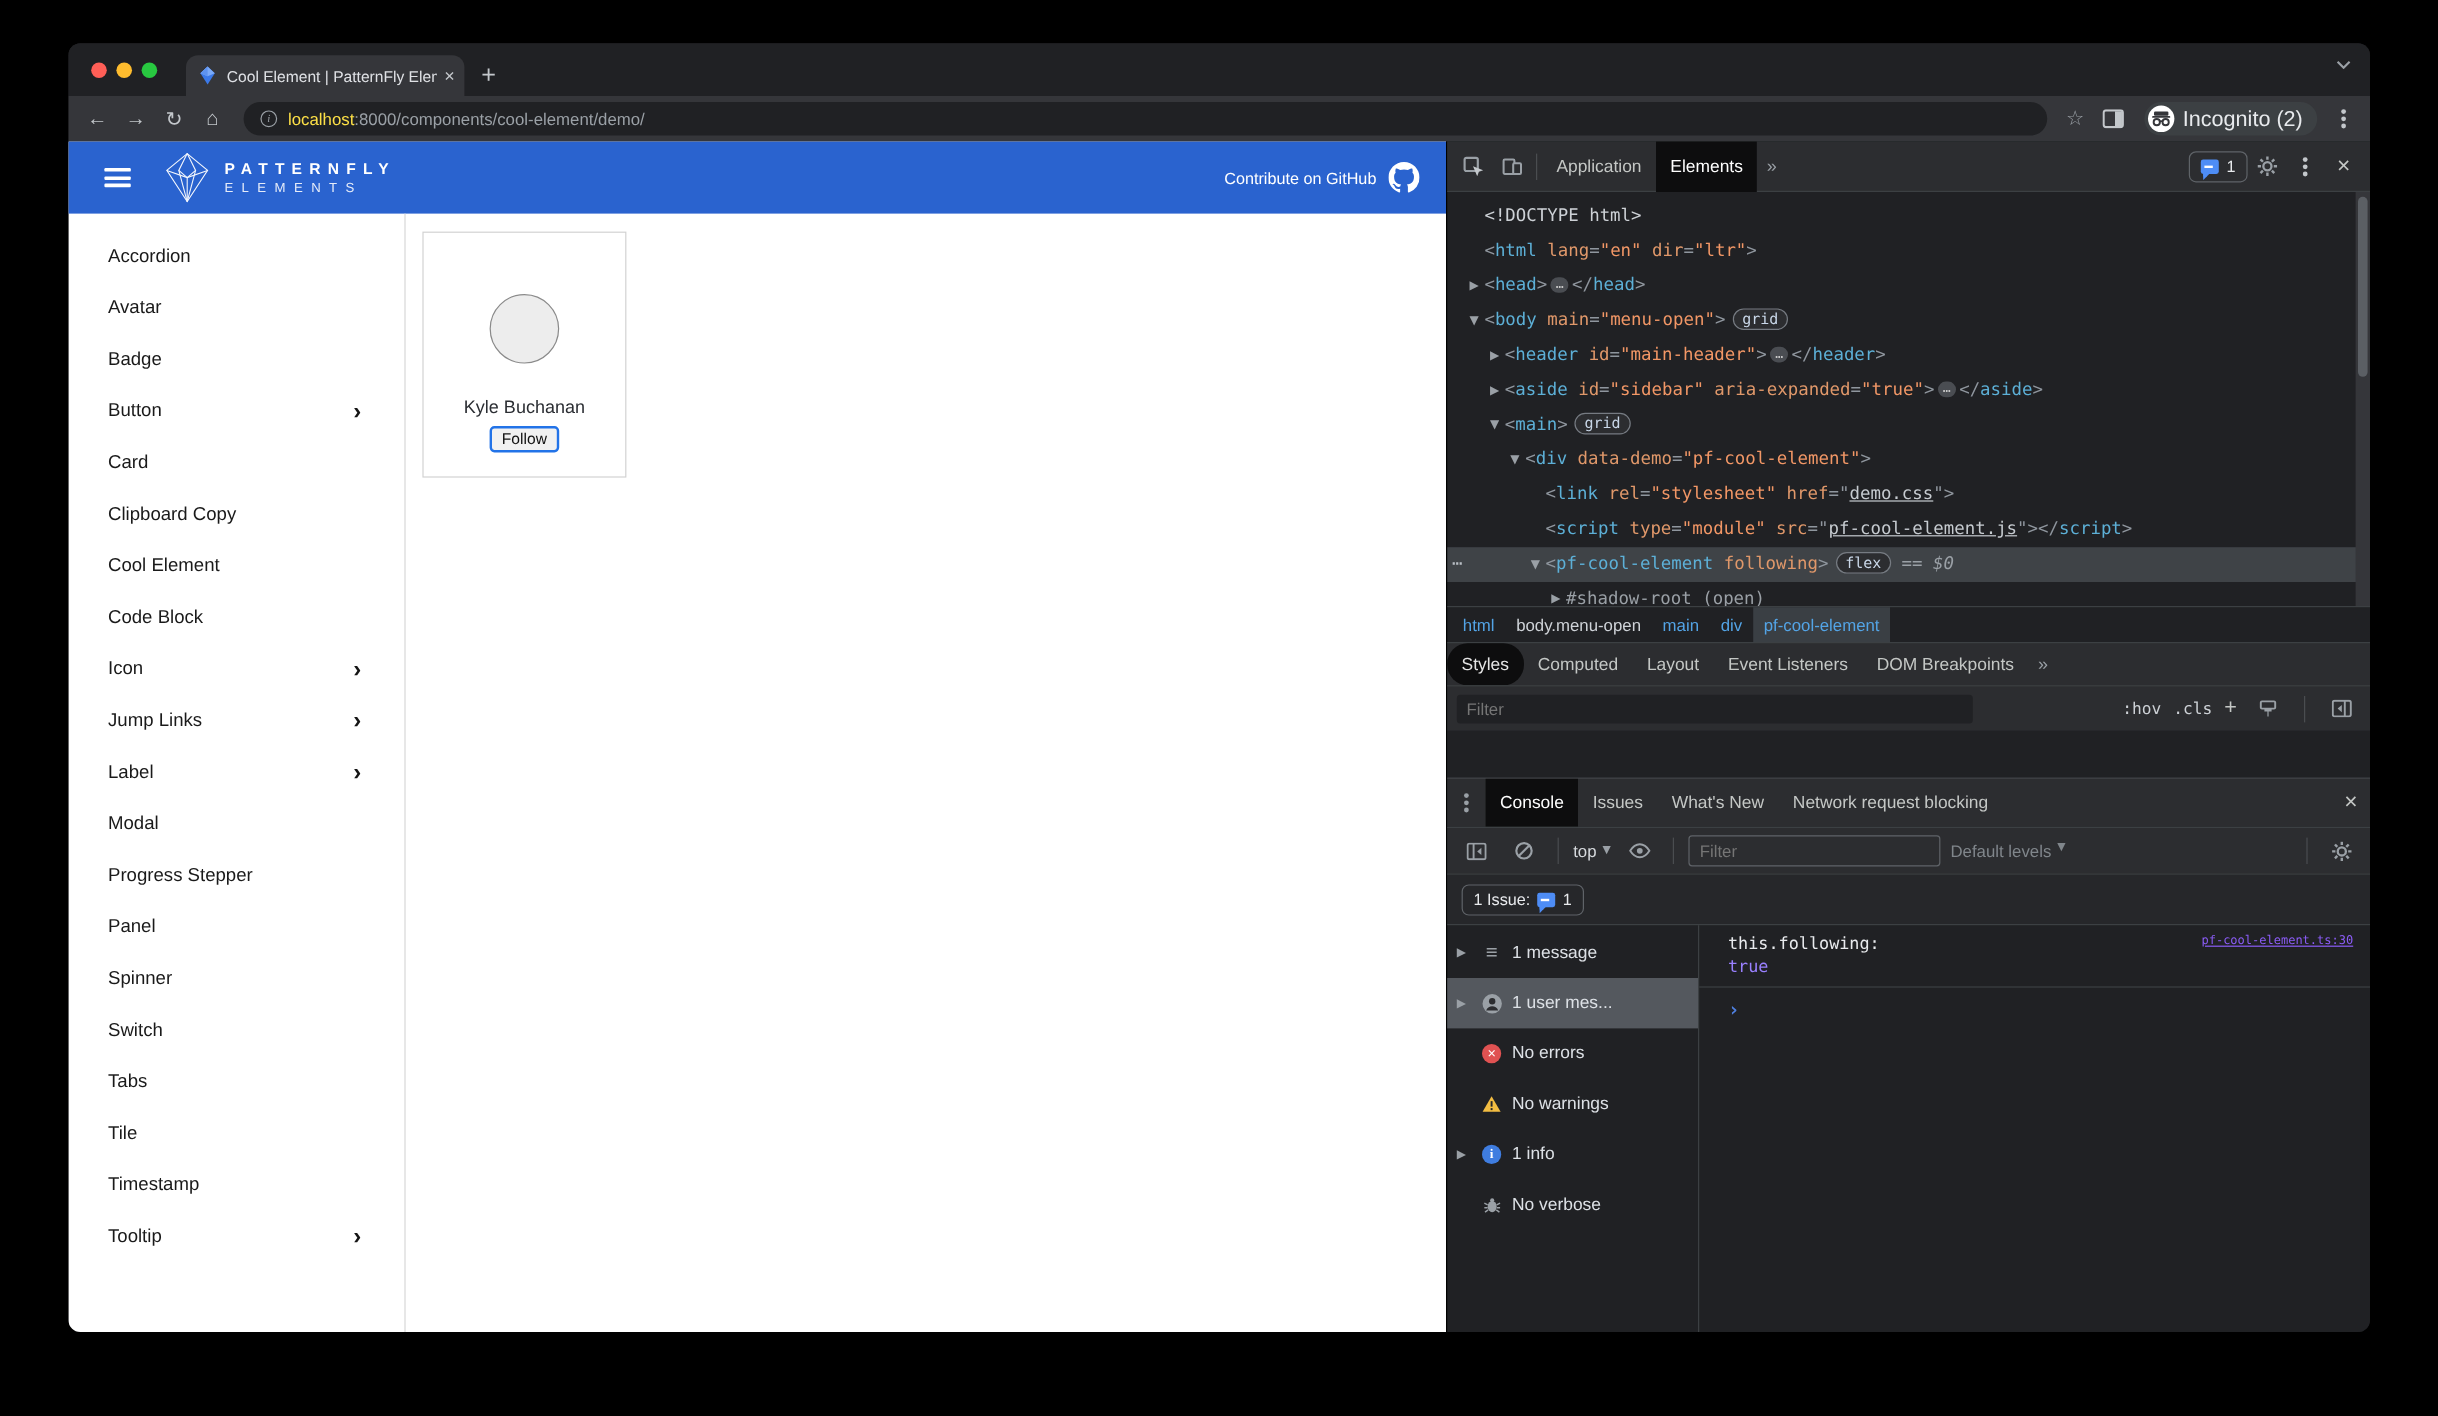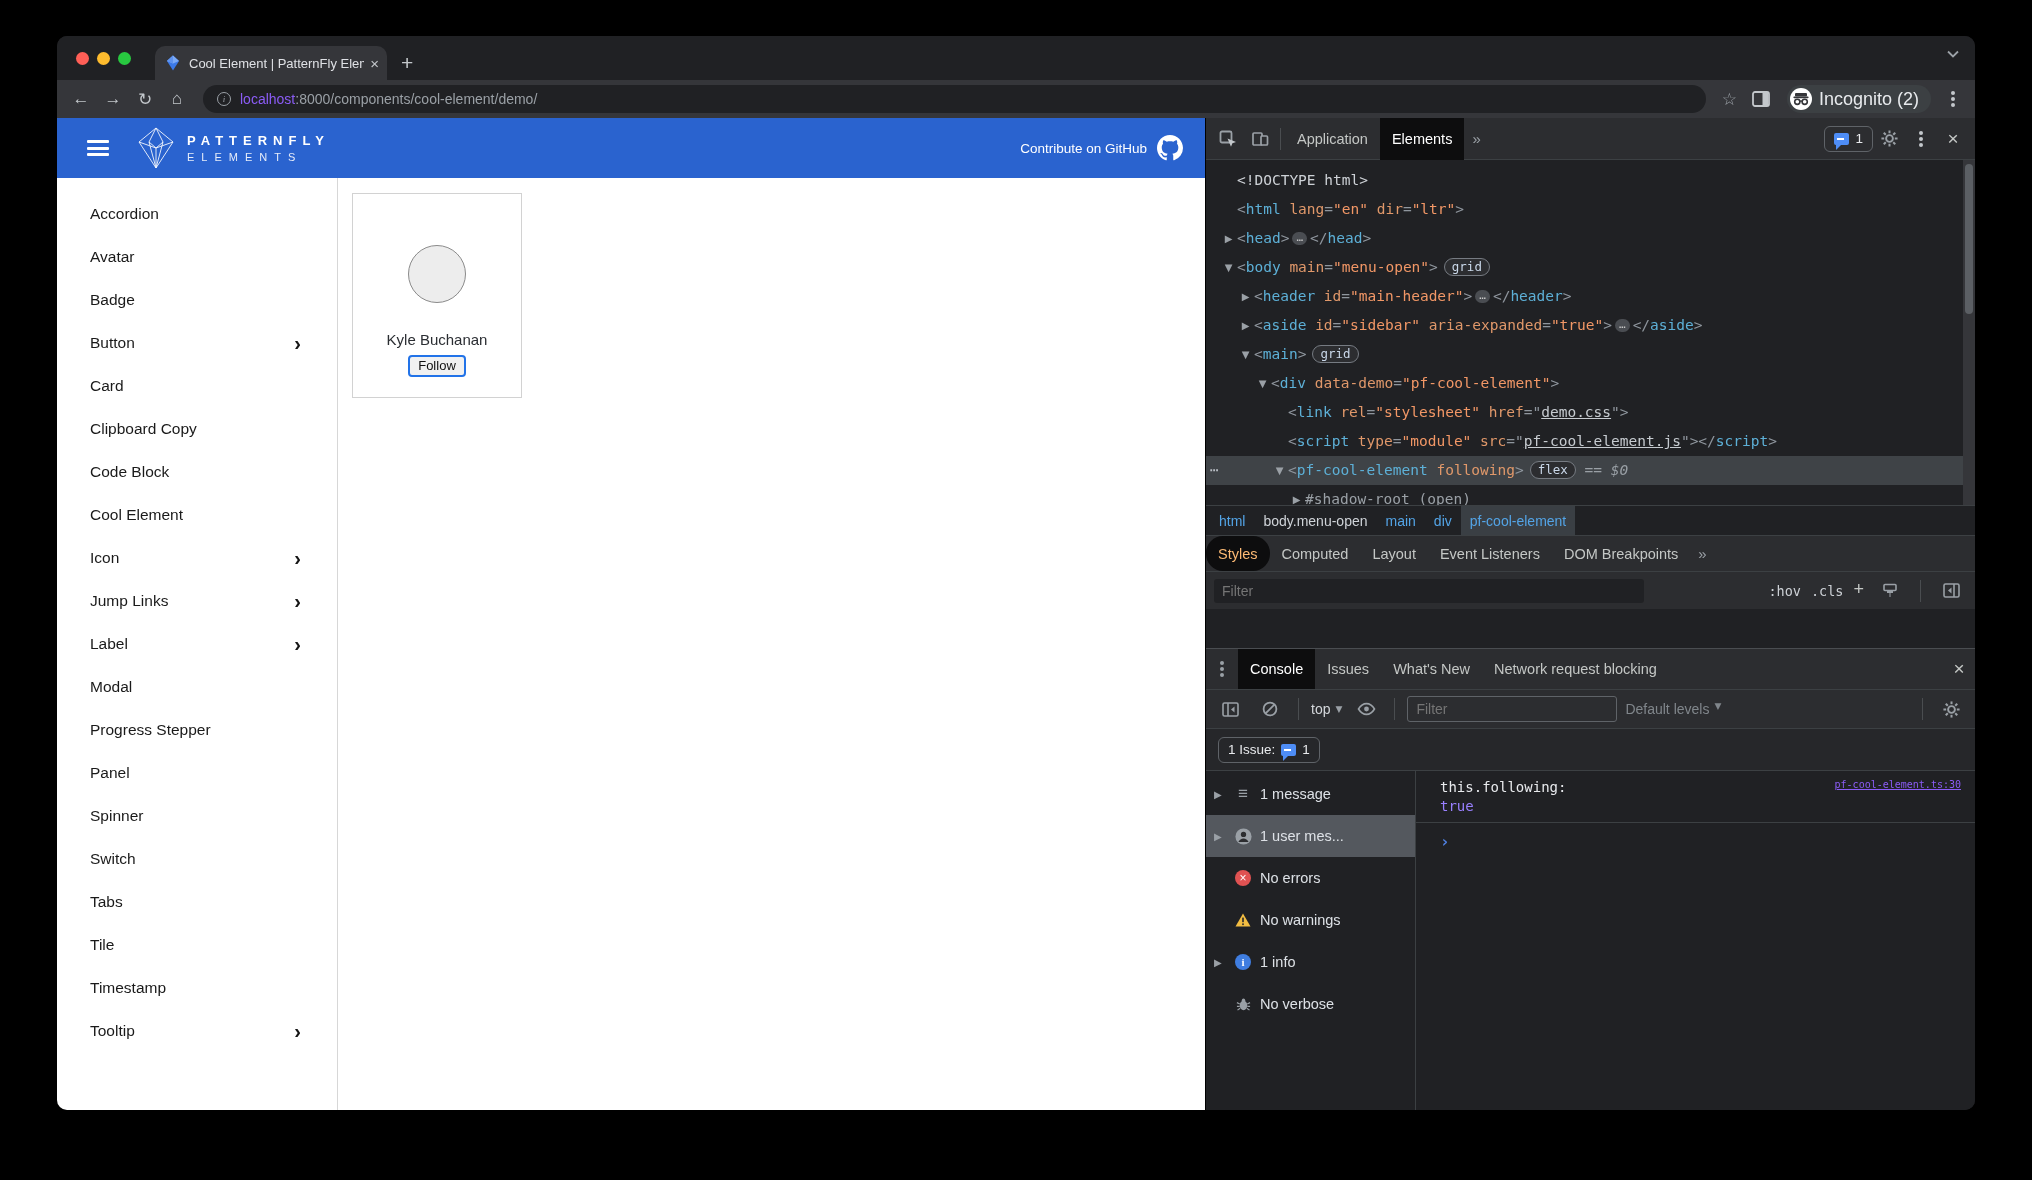--- a/index.html
+++ b/index.html
@@ -22,21 +22,21 @@
 
   
   .addressbar { height:38px; background:#35363a; display:flex; align-items:center; padding:0 10px; gap:4px; }
   .navbtn { width:28px; height:28px; display:flex; align-items:center; justify-content:center;
     color:#c3c7cb; font-size:17px; border-radius:50%; }
   .urlbox { flex:1; height:28px; background:#202124; border-radius:14px; margin:0 8px;
     display:flex; align-items:center; padding:0 14px; font-size:14px; }
   .circle-i { width:14px; height:14px; border:1.4px solid #9aa0a6; border-radius:50%; color:#9aa0a6;
     font-size:9px; display:flex; align-items:center; justify-content:center; margin-right:9px;
     font-family:"Liberation Serif", serif; font-style:italic; }
-  .url-host { color:#8b5cf6; }
+  .url-host { color:#fde047; }
   .url-rest { color:#9aa0a6; }
   .star { color:#9aa0a6; font-size:17px; margin:0 4px; font-family:"DejaVu Sans", sans-serif; }
   .incog { height:28px; background:#3c4043; border-radius:14px; display:flex; align-items:center;
     gap:7px; padding:0 12px 0 3px; margin:0 6px; }
   .incog-ic { width:22px; height:22px; background:#fff; border-radius:50%; position:relative; }
   .incog-ic svg { position:absolute; inset:0; }
   .incog-label { color:#e8eaed; font-size:18px; }
   .vdots { width:4px; height:4px; border-radius:50%; background:#c3c7cb;
     box-shadow:0 -6px 0 #c3c7cb, 0 6px 0 #c3c7cb; margin:0 10px; }
 
@@ -104,21 +104,21 @@
   .dt-thumb { position:absolute; right:2px; top:4px; width:8px; height:150px; border-radius:4px; background:#5b5f64; }
 
   .crumbs { height:30px; border-top:1px solid #3c4043; display:flex; align-items:center;
     padding-left:4px; font-size:14px; }
   .crumb { padding:0 9px; height:30px; line-height:30px; color:#53a4e6; }
   .crumb.light { color:#cfd3d8; }
   .crumb.active { background:#3a3f44; }
 
   .styles-tabs { height:36px; background:#2c2d30; border-top:1px solid #3c4043; display:flex; align-items:stretch; }
   .s-tab { padding:0 12px; display:flex; align-items:center; }
-  .s-tab.active { background:#0d0d0e; color:#fdba74;border-radius:17px; }
+  .s-tab.active { background:#0d0d0e; color:#e5e5e5;border-radius:17px; }
   .styles-filter { height:38px; background:#2c2d30; border-top:1px solid #3c4043;
     display:flex; align-items:center; padding:0 8px; gap:10px; }
   .filter-box { height:24px; background:#202124; border-radius:3px; border:none; outline:none;
     color:#9aa0a6; font-size:14px; padding:0 8px; width:430px; font-family:"Liberation Sans",sans-serif; }
   .pseudo { color:#cdd1d6; font-size:13.5px; font-family:"DejaVu Sans Mono", monospace; }
   .plus { color:#c4c7c5; font-size:18px; position:relative; top:-1px; }
   .styles-space { height:39px; background:#202124; }
 
   
   .console { flex:1; display:flex; flex-direction:column; border-top:1px solid #4a4d51; min-height:0; }
@@ -265,24 +265,24 @@
               <span>Button</span>
               <span class="chev">›</span>
             </div>
             <div class="side-item">
               <span>Card</span>
             </div>
             <div class="side-item">
               <span>Clipboard Copy</span>
             </div>
             <div class="side-item">
+              <span>Cool Element</span>
+            </div>
+            <div class="side-item">
               <span>Code Block</span>
-            </div>
-            <div class="side-item">
-              <span>Cool Element</span>
             </div>
             <div class="side-item">
               <span>Icon</span>
               <span class="chev">›</span>
             </div>
             <div class="side-item">
               <span>Jump Links</span>
               <span class="chev">›</span>
             </div>
             <div class="side-item">

